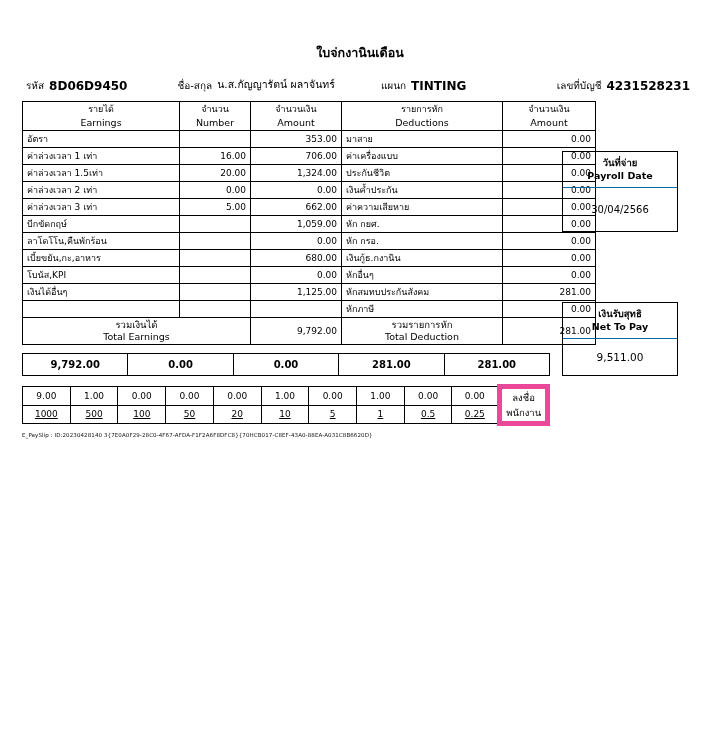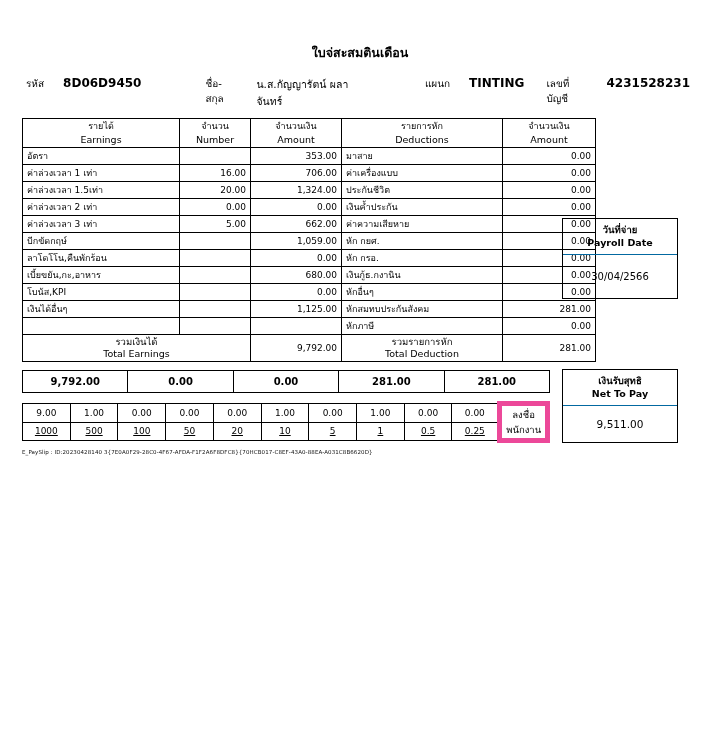--- a/index.html
+++ b/index.html
@@ -30,24 +30,23 @@
     line-height: 18px;
   }
   .company {
     font-size: 14px;
     font-weight: bold;
     margin-top: 6px;
     line-height: 20px;
   }
   .meta-row {
     display: flex;
-    align-items: flex-start;
+    align-items: flex-end;
     margin: 14px 22px 0 22px;
     font-size: 10.5px;
-    gap: 14px;
   }
   .meta-label {
     font-size: 10px;
     margin-right: 5px;
   }
   .meta-value {
     font-weight: bold;
     font-size: 12px;
     margin-right: 8px;
   }
@@ -56,21 +55,21 @@
     margin-right: 8px;
   }
   .m-code { margin-left: 4px; }
   .m-nameblock { margin-left: 42px; }
   .m-deptblock { margin-left: 38px; }
   .m-acctblock { margin-left: auto; }
 
   .tables-wrap {
     display: flex;
     margin: 8px 22px 0 22px;
-    align-items: flex-end;
+    align-items: center;
   }
   .main-col { width: 528px; }
   .side-col {
     width: 116px;
     margin-left: 12px;
   }
 
   table.grid {
     border-collapse: collapse;
     width: 100%;
@@ -167,21 +166,21 @@
     letter-spacing: 0.1px;
     color: #111;
   }
 </style>
 </head>
 <body>
 
 <div class="page">
 
   <div class="title-block">
-    <div class="doc-title">ใบจ่สะสมตินเดือน</div>
+    <div class="doc-title">ใบจ่กงานินเดือน</div>
   </div>
 
   <div class="meta-row">
     <span class="meta-label m-code">รหัส</span>
     <span class="meta-value">8D06D9450</span>
     <span class="meta-label m-nameblock">ชื่อ-สกุล</span>
     <span class="meta-name">น.ส.กัญญารัตน์ ผลาจันทร์</span>
     <span class="meta-label m-deptblock">แผนก</span>
     <span class="meta-value">TINTING</span>
     <span class="meta-label m-acctblock">เลขที่บัญชี</span>

